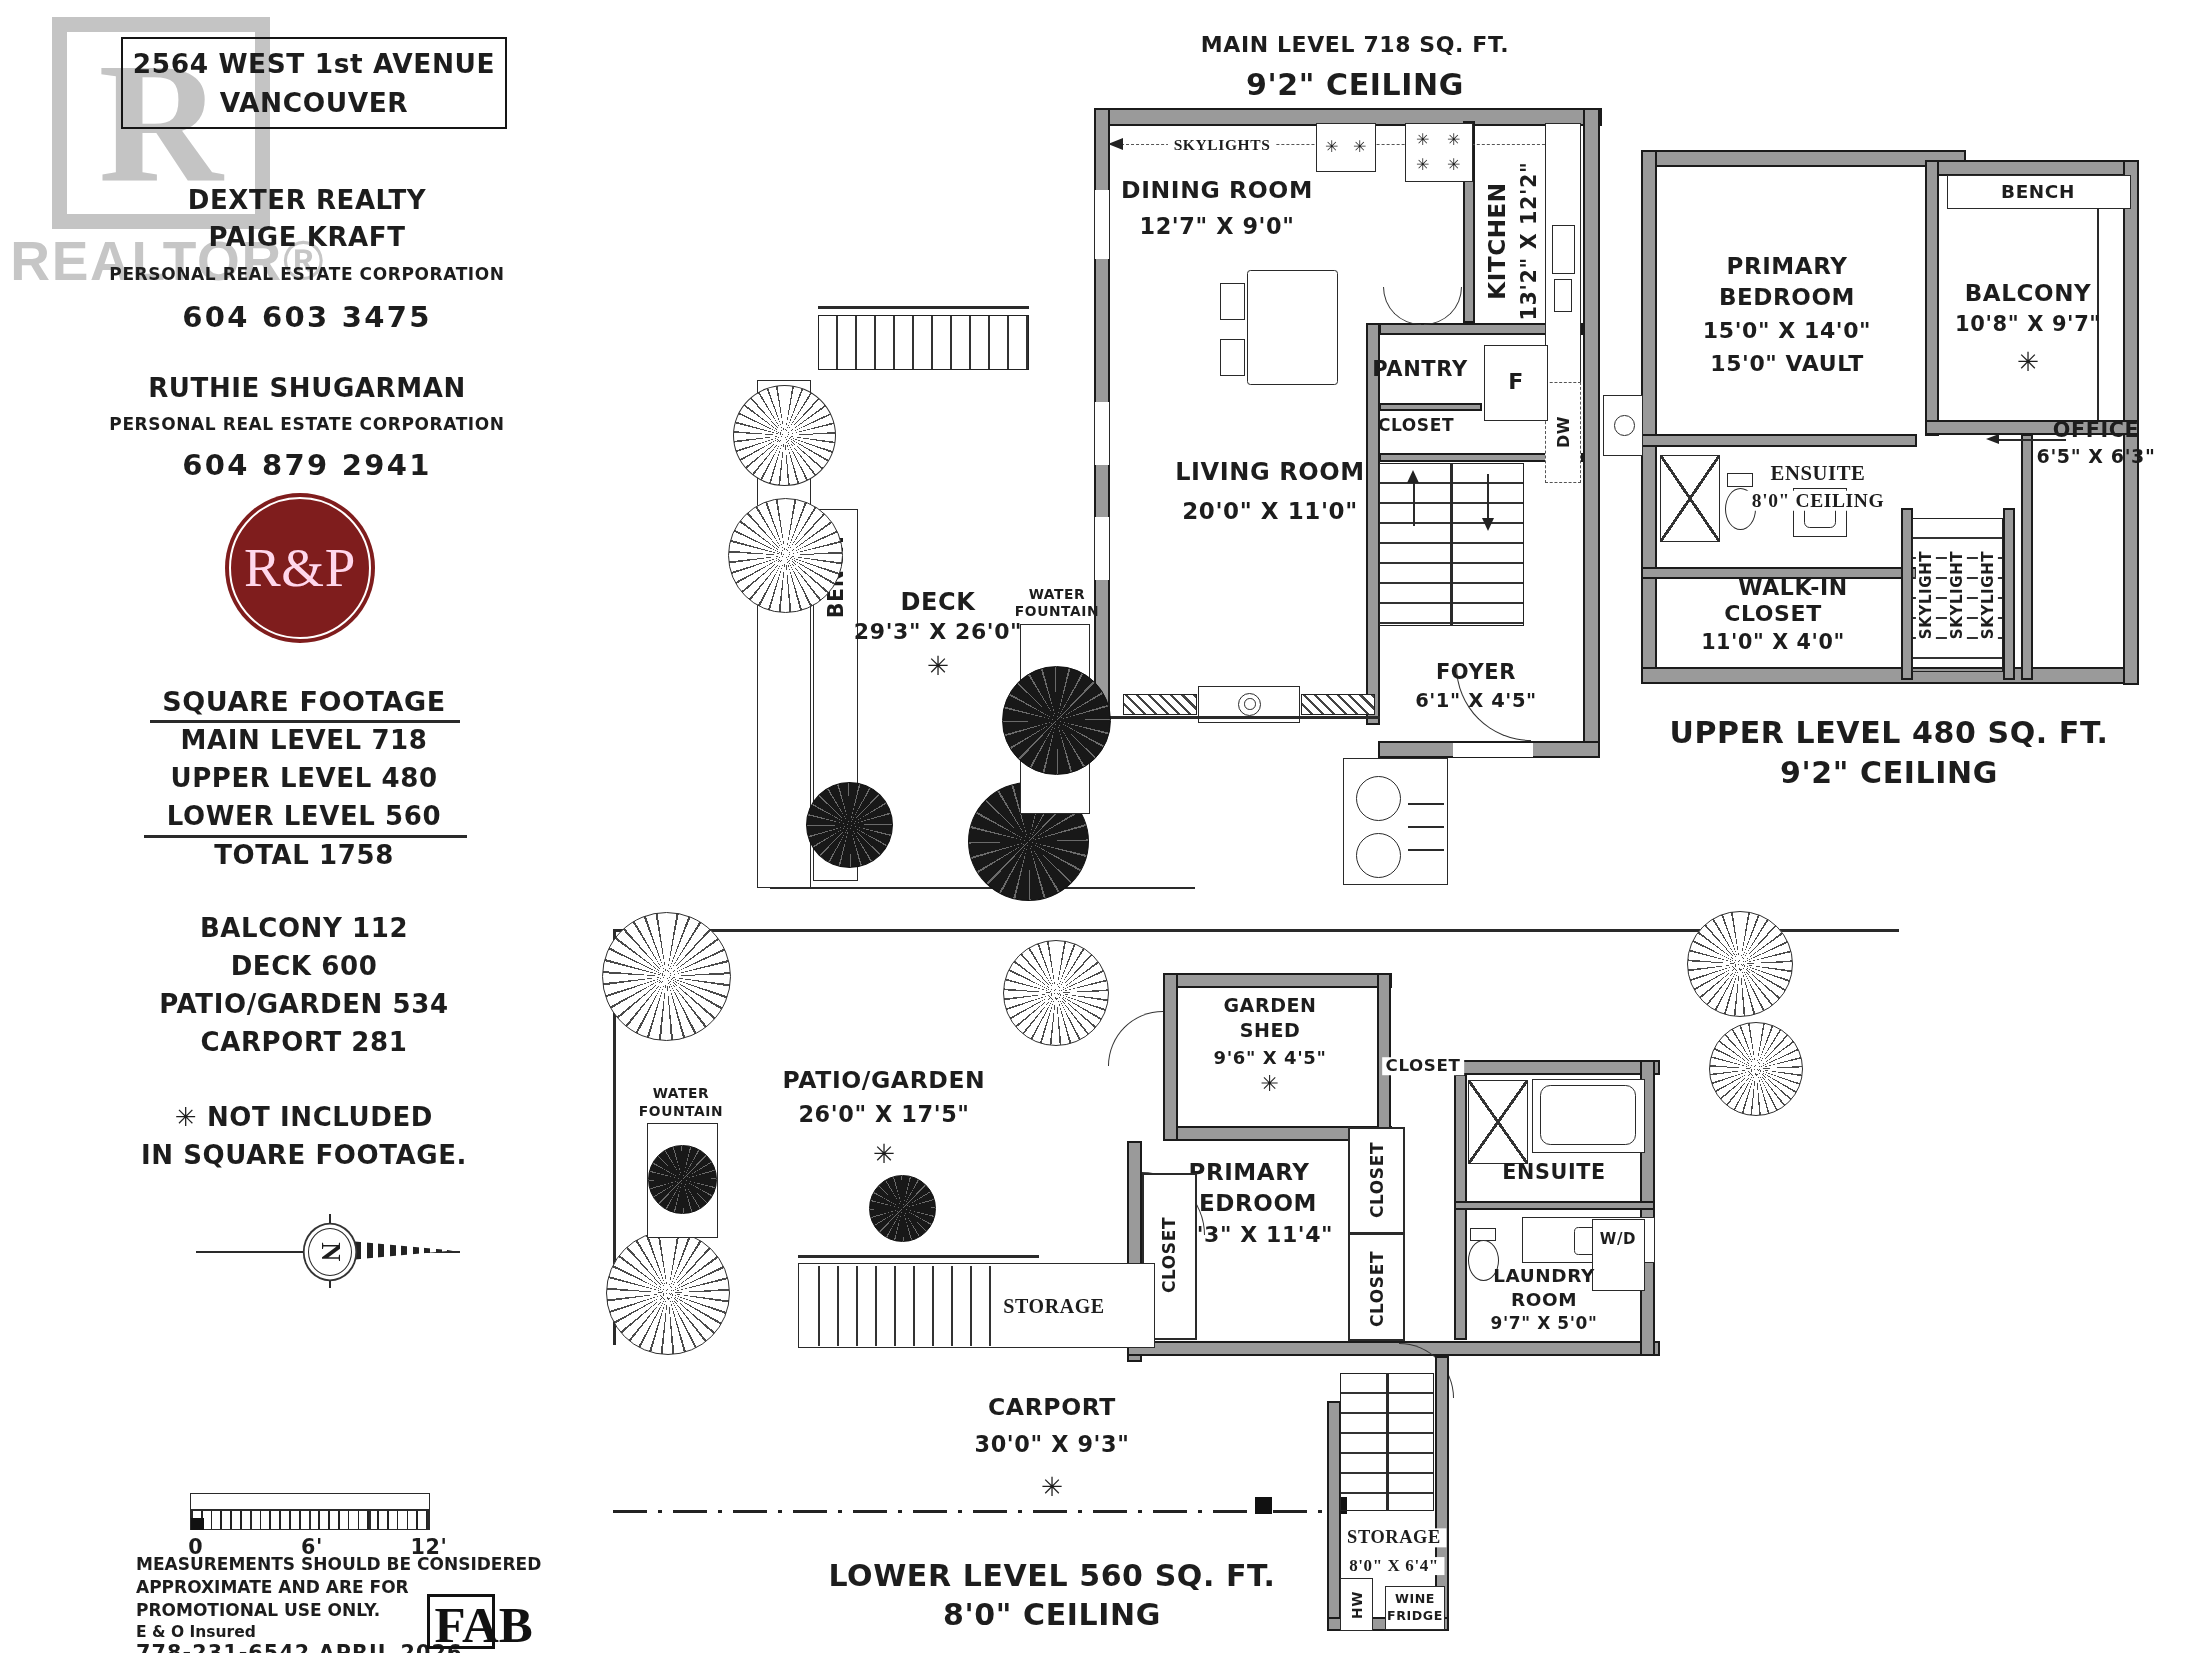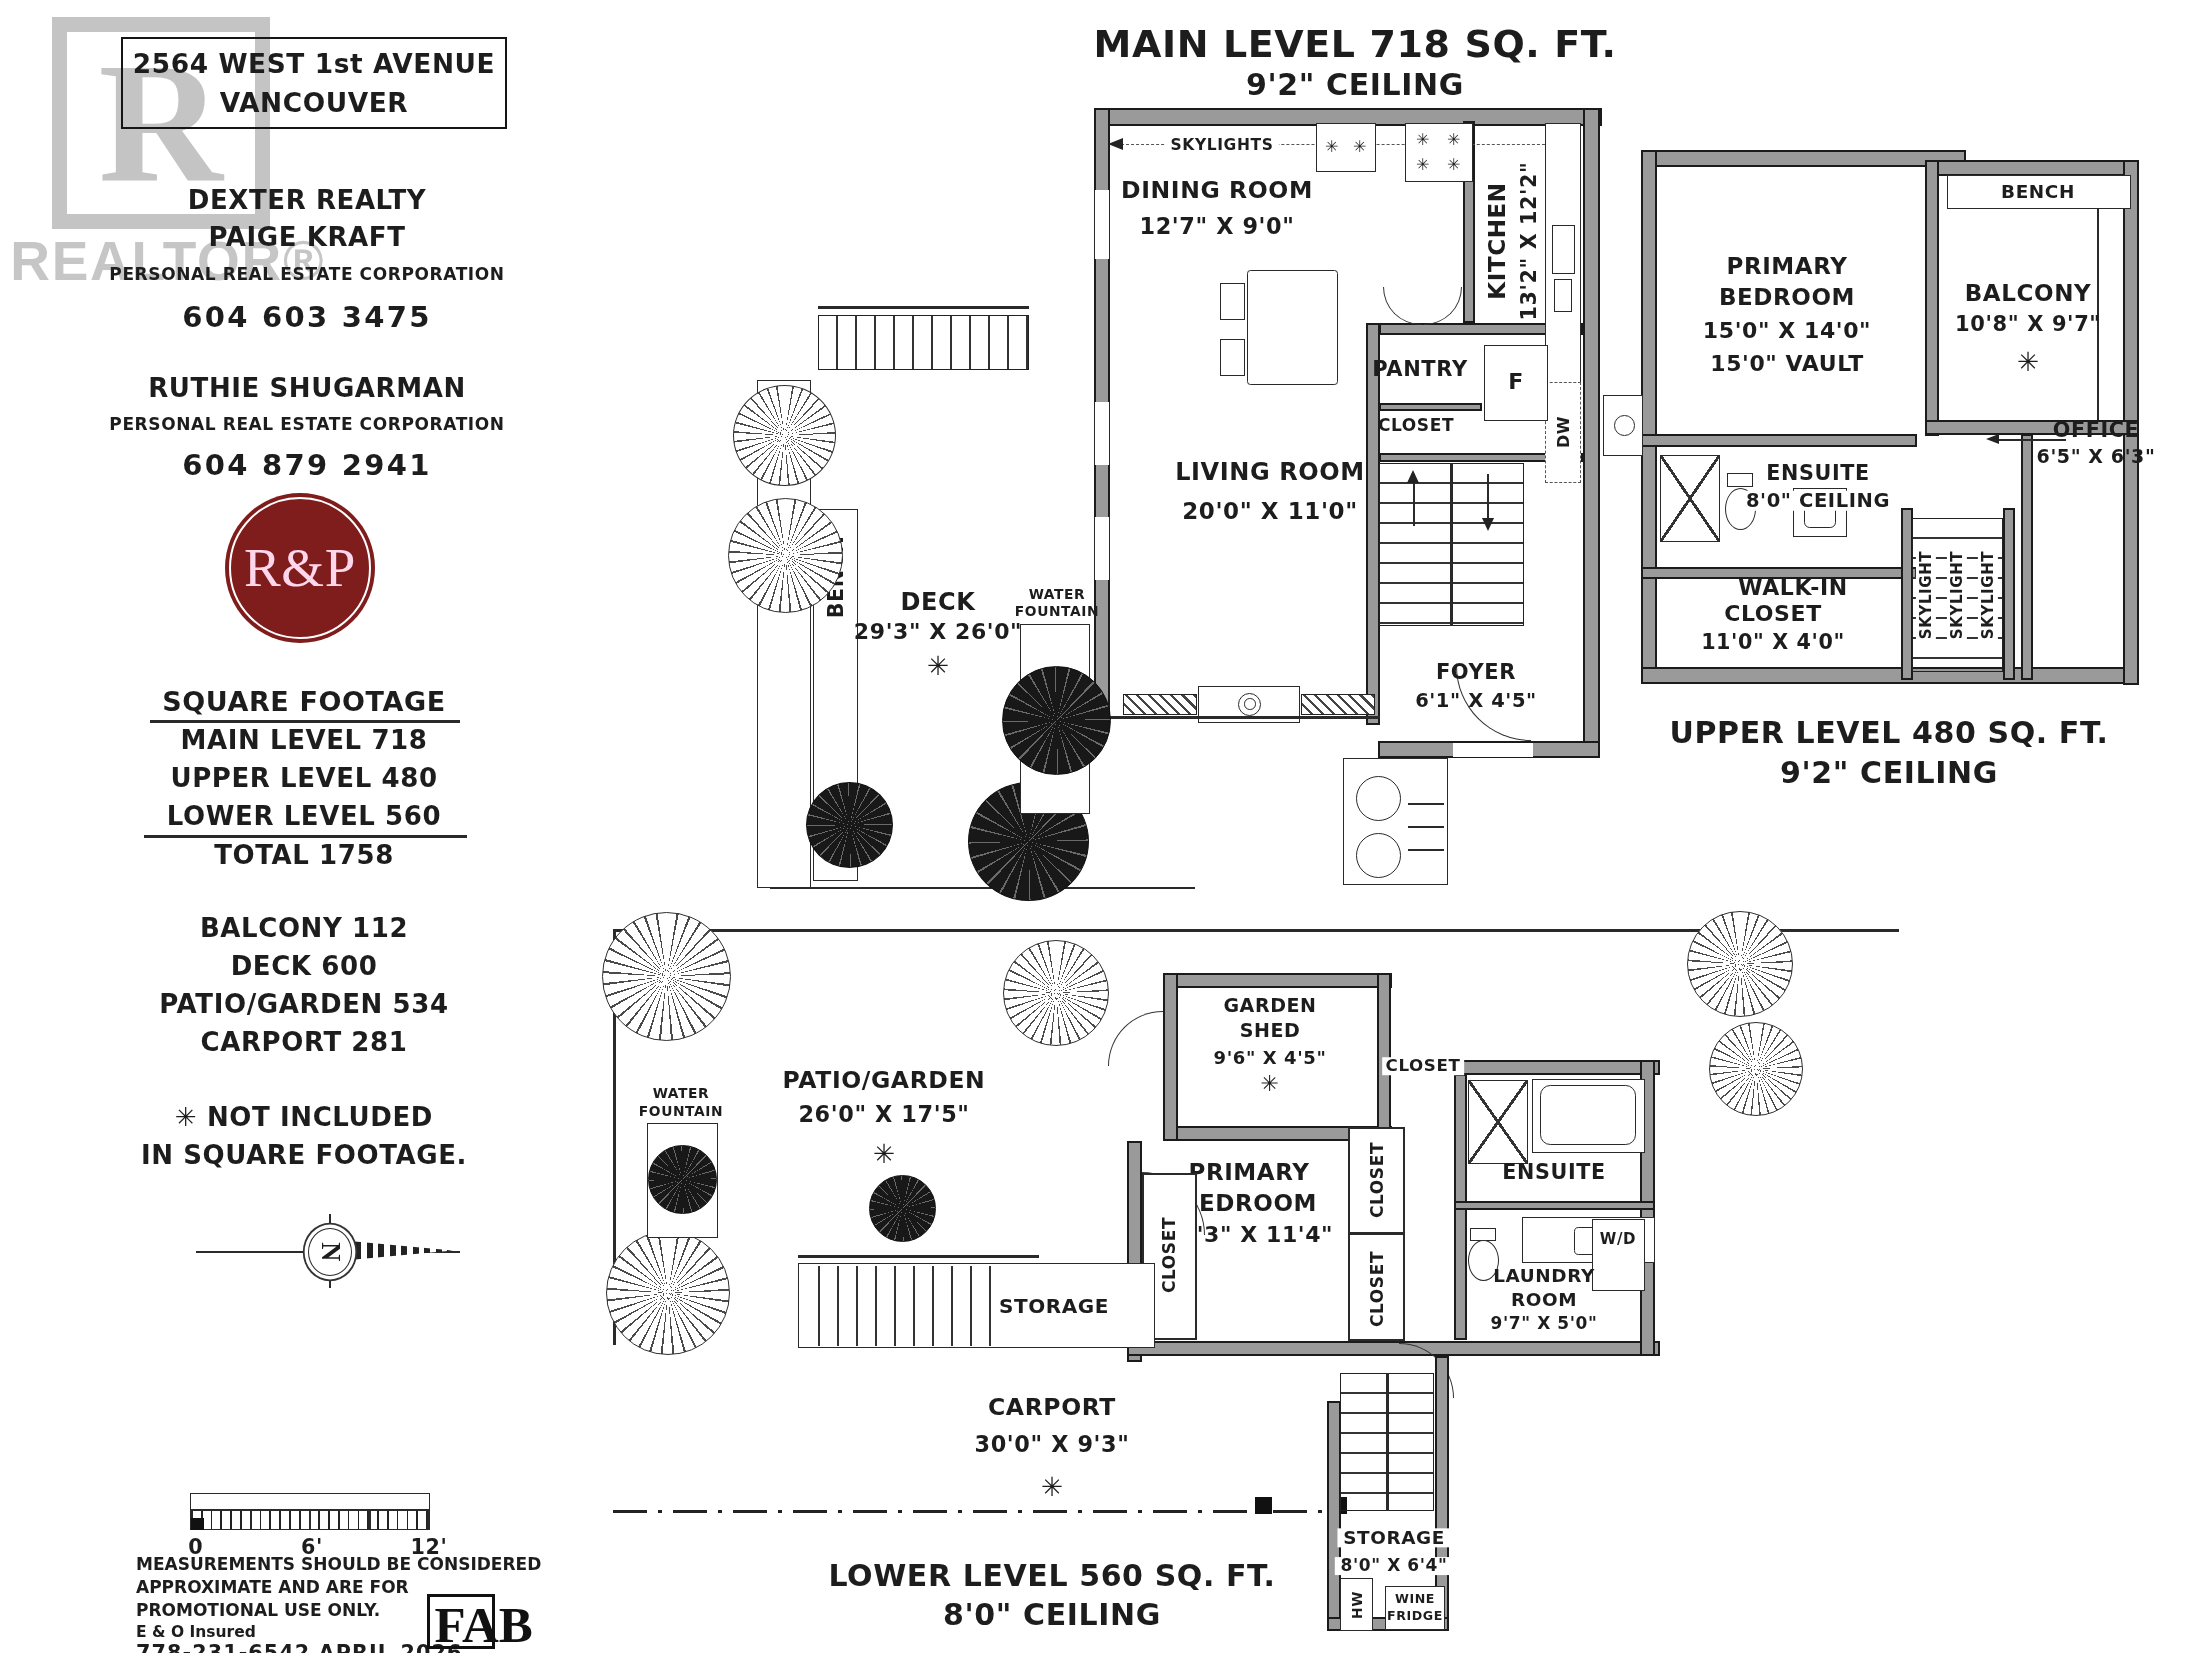--- a/index.html
+++ b/index.html
@@ -22,21 +22,21 @@
         background:repeating-linear-gradient(90deg,transparent 0 17px,#333 17px 19px);}
   .stairsH{position:absolute;border:1.7px solid #222;box-sizing:border-box;
         background:repeating-linear-gradient(180deg,transparent 0 18.4px,#333 18.4px 20px);}
   .hatch{position:absolute;border:1.7px solid #222;box-sizing:border-box;
         background:repeating-linear-gradient(45deg,#fff 0 5.7px,#444 5.7px 8px);}
   .arc{position:absolute;border:1.7px solid #333;box-sizing:border-box;background:transparent;}
   .xbox{position:absolute;border:1.7px solid #2a2a2a;box-sizing:border-box;background:
         linear-gradient(to top right,transparent 48.5%,#333 48.5% 51.5%,transparent 51.5%),
         linear-gradient(to bottom right,transparent 48.5%,#333 48.5% 51.5%,transparent 51.5%),#fff;}
   .wm{color:#c0c0c0;}
-  .chip{background:#fff;padding:0 5.7px;}
+  .chip{background:#fff;padding:0 5.7px;font-family:Liberation Serif, serif;}
   .tri{position:absolute;width:0;height:0;}
 </style>
 </head>
 <body>
 
 <div id="sheet">
 
   <div style="position:absolute;left:52px;top:17px;width:218px;height:212px;border:15px solid #c4c4c4;box-sizing:border-box;">
     <div class="lbl wm" style="left:50%;top:50%;position:absolute;font-size:172px;font-family:'Liberation Serif',serif;color:#c4c4c4;">R</div>
   </div>
@@ -108,21 +108,21 @@
   <div style="position:absolute;left:136px;top:1600px;font-size:17px;font-weight:700;color:#1d1d1d;">PROMOTIONAL USE ONLY.</div>
   <div style="position:absolute;left:136px;top:1623px;font-size:15.5px;font-weight:700;color:#1d1d1d;">E &amp; O Insured</div>
   <div style="position:absolute;left:136px;top:1641px;font-size:20.7px;font-weight:700;color:#1d1d1d;letter-spacing:1.1px;">778-231-6542  APRIL 2026</div>
 
   <div style="position:absolute;left:422px;top:1591px;width:149px;height:75px;">
     <div style="position:absolute;left:4.6px;top:3.4px;width:68px;height:55px;border:3.4px solid #111;box-sizing:border-box;"></div>
     <div style="position:absolute;left:12.6px;top:4.6px;font-size:51px;font-weight:700;font-family:'Liberation Serif',serif;color:#111;">FAB</div>
     <div style="position:absolute;left:5.7px;top:62px;font-size:14.4px;font-weight:700;letter-spacing:2.9px;color:#111;">FLOOR PLANS</div>
   </div>
 
-  <div class="lbl" style="left:1355px;top:45px;font-size:38px;">MAIN LEVEL 718 SQ. FT.</div>
+  <div class="lbl" style="left:1355px;top:45px;font-size:22px;">MAIN LEVEL 718 SQ. FT.</div>
   <div class="lbl" style="left:1355px;top:85px;font-size:30px;">9'2" CEILING</div>
 
   <div class="w" style="left:1094px;top:108px;width:508px;height:18.4px;"></div>
   <div class="w" style="left:1583px;top:108px;width:17px;height:650px;"></div>
   <div class="w" style="left:1094px;top:108px;width:16px;height:610px;"></div>
   <div class="box" style="left:1094px;top:402px;width:16px;height:63px;border-width:0 1.7px;"></div>
   <div class="box" style="left:1094px;top:517px;width:16px;height:63px;border-width:0 1.7px;"></div>
   <div class="box" style="left:1094px;top:190px;width:16px;height:69px;border-width:0 1.7px;"></div>
   <div class="w" style="left:1378px;top:741px;width:222px;height:17px;"></div>
   <div style="position:absolute;left:1453px;top:743px;width:80px;height:13.8px;background:#fff;"></div>

